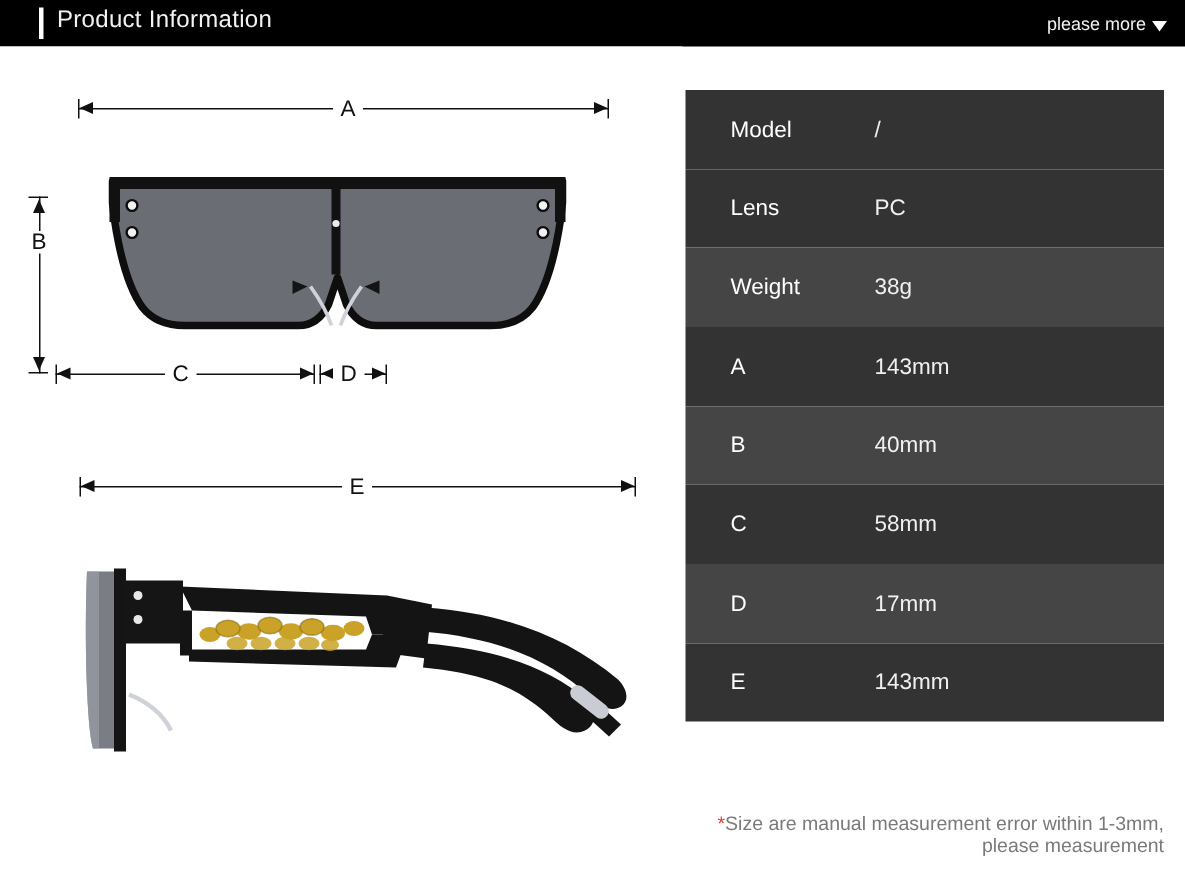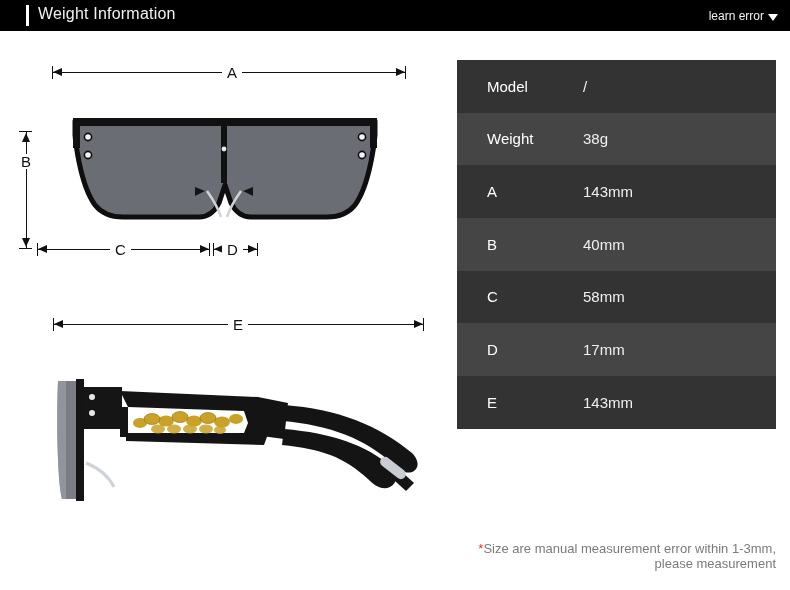--- a/index.html
+++ b/index.html
@@ -162,23 +162,23 @@
     color: #7a7a7a;
     padding-right: 2px;
   }
   .spec-note .star { color: #e03a2f; }
 </style>
 </head>
 <body>
 
 <div class="header">
   <div class="header-accent"></div>
-  <div class="header-title">Weight Information</div>
+  <div class="header-title">Product Information</div>
   <div class="header-more">
-    <span>learn error</span>
+    <span>please more</span>
     <span class="caret-down"></span>
   </div>
 </div>
 
 <div class="left-pane">
 
   <div>
     <div class="tick-v" style="left:52px; top:35px;"></div>
     <div class="hrule" style="left:52px; top:41px; width:354px;"></div>
     <div class="tick-v" style="left:405px; top:35px;"></div>
@@ -317,20 +317,24 @@
       <rect x="330" y="96" width="30" height="10" rx="5" transform="rotate(38 345 101)" fill="#c9ccd2"></rect>
     </g>
   </svg>
 </div>
 
 <div class="spec-table">
   <div class="spec-row odd">
     <span class="spec-key">Model</span>
     <span class="spec-val">/</span>
   </div>
+  <div class="spec-row odd">
+    <span class="spec-key">Lens</span>
+    <span class="spec-val">PC</span>
+  </div>
   <div class="spec-row even">
     <span class="spec-key">Weight</span>
     <span class="spec-val">38g</span>
   </div>
   <div class="spec-row odd">
     <span class="spec-key">A</span>
     <span class="spec-val">143mm</span>
   </div>
   <div class="spec-row even">
     <span class="spec-key">B</span>

